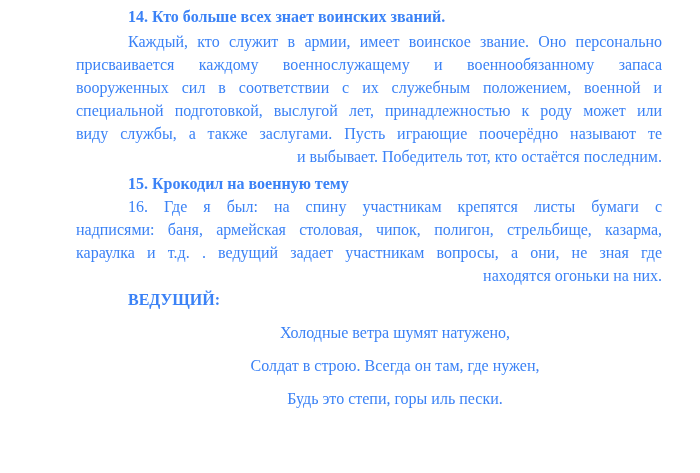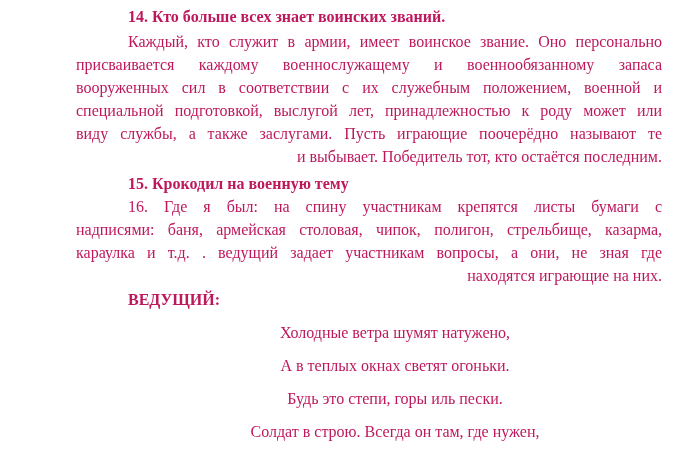--- a/index.html
+++ b/index.html
@@ -7,21 +7,21 @@
     padding: 0;
     background: #ffffff;
   }
   .page {
     position: relative;
     width: 700px;
     height: 473px;
     background: #ffffff;
     overflow: hidden;
     font-family: "Liberation Serif", "DejaVu Serif", serif;
-    color: #be185d;
+    color: #3b82f6;
     font-size: 16px;
     line-height: 23px;
   }
   .content {
     margin-left: 76px;
     width: 586px;
   }
   .heading {
     font-weight: bold;
     text-indent: 52px;
@@ -62,24 +62,23 @@
         <div class="line just">виду службы, а также заслугами. Пусть играющие поочерёдно называют те</div>
         <div class="line">и выбывает. Победитель тот, кто остаётся последним.</div>
       </div>
 
     <div class="heading h15">15. Крокодил на военную тему</div>
 
     <div class="para p16">
         <div class="line just">16. Где я был: на спину участникам крепятся листы бумаги с</div>
         <div class="line just">надписями: баня, армейская столовая, чипок, полигон, стрельбище, казарма,</div>
         <div class="line just">караулка и т.д. . ведущий задает участникам вопросы, а они, не зная где</div>
-        <div class="line">находятся играющие на них.</div>
+        <div class="line">находятся огоньки на них.</div>
       </div>
 
     <div class="heading hved">ВЕДУЩИЙ:</div>
 
     <div class="verse-line">Холодные ветра шумят натужено,</div>
-    <div class="verse-line">А в теплых окнах светят огоньки.</div>
+    <div class="verse-line">Солдат в строю. Всегда он там, где нужен,</div>
     <div class="verse-line">Будь это степи, горы иль пески.</div>
-    <div class="verse-line">Солдат в строю. Всегда он там, где нужен,</div>
 
   </div>
 </div>
 
 </body></html>

